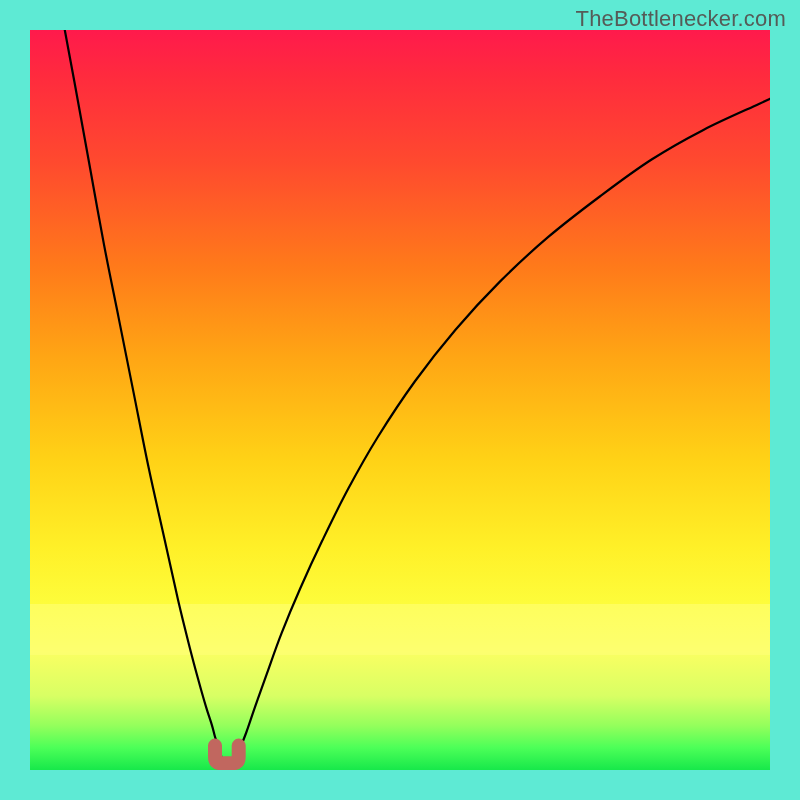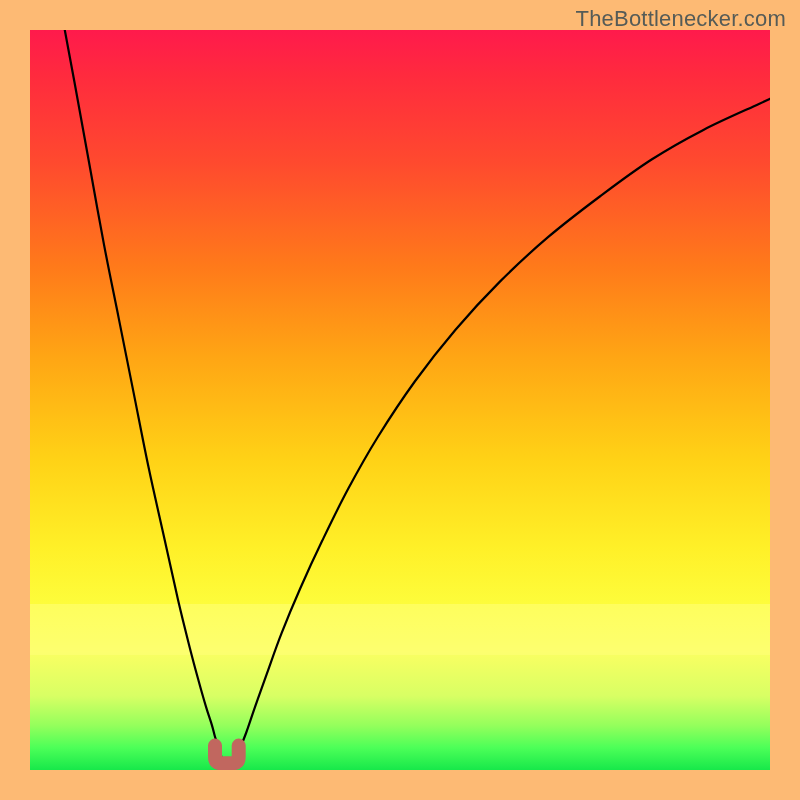--- a/index.html
+++ b/index.html
@@ -8,21 +8,21 @@
     width: 800px;
     height: 800px;
     overflow: hidden;
     background: #000;
     font-family: Arial, Helvetica, sans-serif;
   }
   .outer {
     position: relative;
     width: 800px;
     height: 800px;
-    background: #fdba74;
+    background: #5eead4;
   }
   .plot-area {
     position: absolute;
     left: 30px;
     top: 30px;
     width: 740px;
     height: 740px;
     background: linear-gradient(
       to bottom,
       #ff1a4c 0%,

